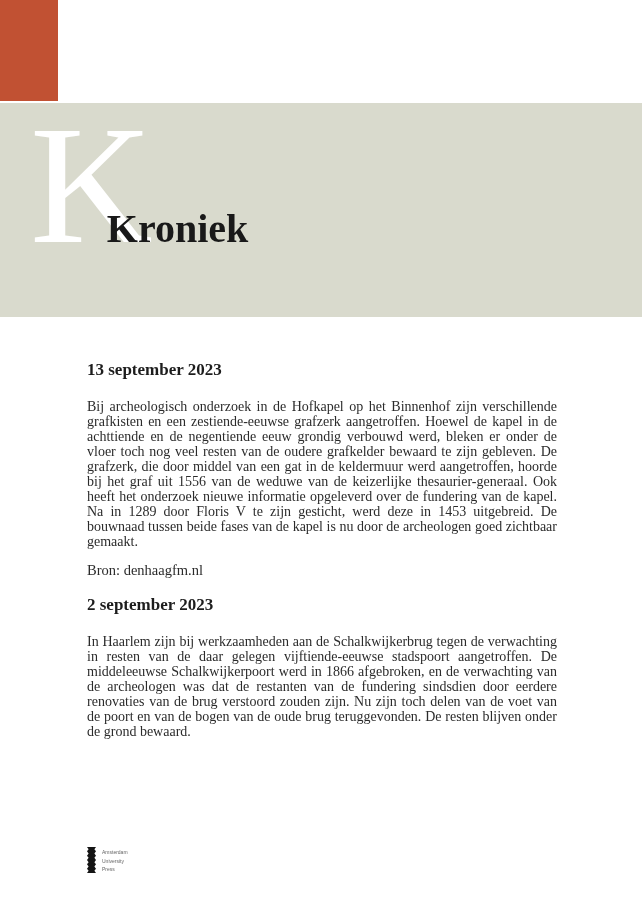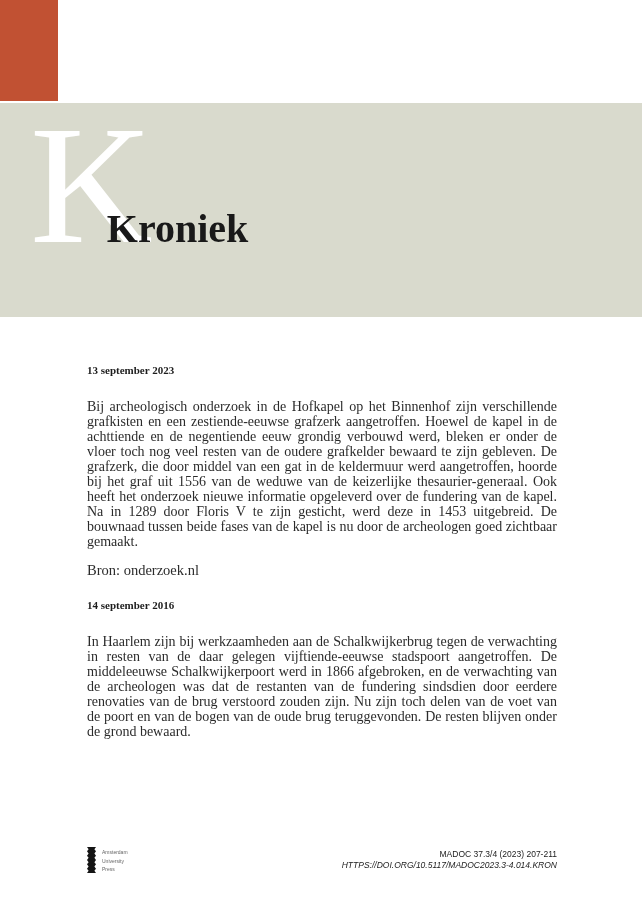--- a/index.html
+++ b/index.html
@@ -48,21 +48,21 @@
   }
   .content {
     position: absolute;
     left: 87px; top: 361px;
     width: 470px;
     color: #2b2b2b;
   }
   .content p { margin: 0; }
   .entry-date {
     font-weight: 700;
-    font-size: 11px;
+    font-size: 17px;
     line-height: 18.6px;
     color: #1d1d1d;
     margin-bottom: 19px !important;
   }
   .entry-body {
     font-size: 14px;
     line-height: 15px;
     text-align: justify;
     margin-bottom: 12px !important;
   }
@@ -109,35 +109,31 @@
       <span class="big-k">K</span>
       <span class="section-title">Kroniek</span>
     </div>
   </div>
 
   <div class="content">
 
     <div class="entry">
       <p class="entry-date">13 september 2023</p>
       <p class="entry-body">Bij archeologisch onderzoek in de Hofkapel op het Binnenhof zijn verschillende grafkisten en een zestiende-eeuwse grafzerk aangetroffen. Hoewel de kapel in de achttiende en de negentiende eeuw grondig verbouwd werd, bleken er onder de vloer toch nog veel resten van de oudere grafkelder bewaard te zijn gebleven. De grafzerk, die door middel van een gat in de keldermuur werd aangetroffen, hoorde bij het graf uit 1556 van de weduwe van de keizerlijke thesaurier-generaal. Ook heeft het onderzoek nieuwe informatie opgeleverd over de fundering van de kapel. Na in 1289 door Floris V te zijn gesticht, werd deze in 1453 uitgebreid. De bouwnaad tussen beide fases van de kapel is nu door de archeologen goed zichtbaar gemaakt.</p>
-      <p class="entry-source">Bron: onderzoek.nl</p>
+      <p class="entry-source">Bron: denhaagfm.nl</p>
     </div>
 
     <div class="entry">
-      <p class="entry-date">14 september 2016</p>
+      <p class="entry-date">2 september 2023</p>
       <p class="entry-body">In Haarlem zijn bij werkzaamheden aan de Schalkwijkerbrug tegen de verwachting in resten van de daar gelegen vijftiende-eeuwse stadspoort aangetroffen. De middeleeuwse Schalkwijkerpoort werd in 1866 afgebroken, en de verwachting van de archeologen was dat de restanten van de fundering sindsdien door eerdere renovaties van de brug verstoord zouden zijn. Nu zijn toch delen van de voet van de poort en van de bogen van de oude brug teruggevonden. De resten blijven onder de grond bewaard.</p>
     </div>
 
   </div>
 
   <svg class="aup-logo" width="80" height="28" viewBox="0 0 80 28">
     <path fill="#141414" d="M0,0 L9,0 L7.4,2.2 L9,4.3 L7.4,6.5 L9,8.7 L7.4,10.8 L9,13 L7.4,15.2 L9,17.3 L7.4,19.5 L9,21.7 L7.4,23.8 L9,26 L0,26 L1.6,23.8 L0,21.7 L1.6,19.5 L0,17.3 L1.6,15.2 L0,13 L1.6,10.8 L0,8.7 L1.6,6.5 L0,4.3 L1.6,2.2 Z"></path>
     <text x="15" y="7">Amsterdam</text>
     <text x="15" y="15.7">University</text>
     <text x="15" y="24.4">Press</text>
   </svg>
 
-  <div class="footer-right">
-    <div class="citation">MADOC 37.3/4 (2023) 207-211</div>
-    <div class="doi">HTTPS://DOI.ORG/10.5117/MADOC2023.3-4.014.KRON</div>
-  </div>
 
 </div>
 
 </body></html>

